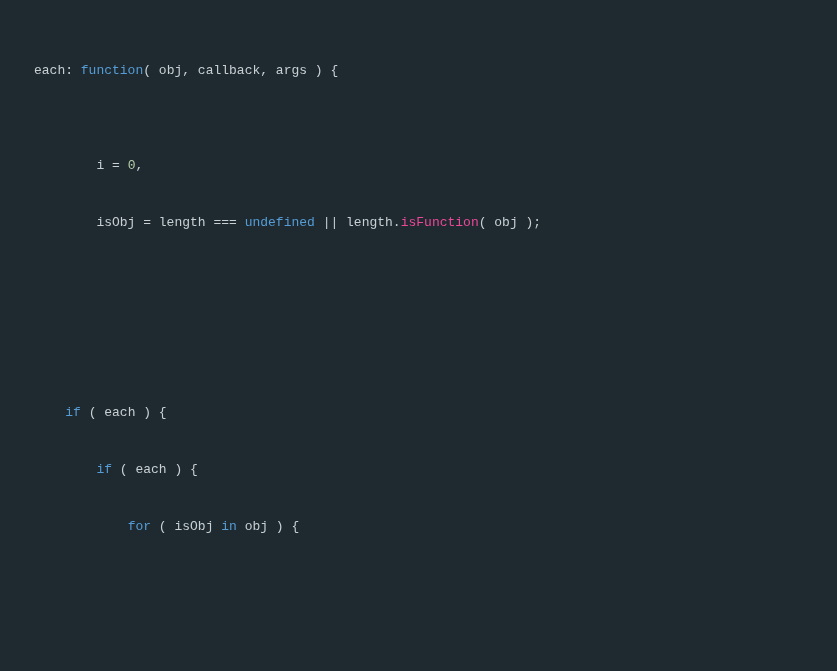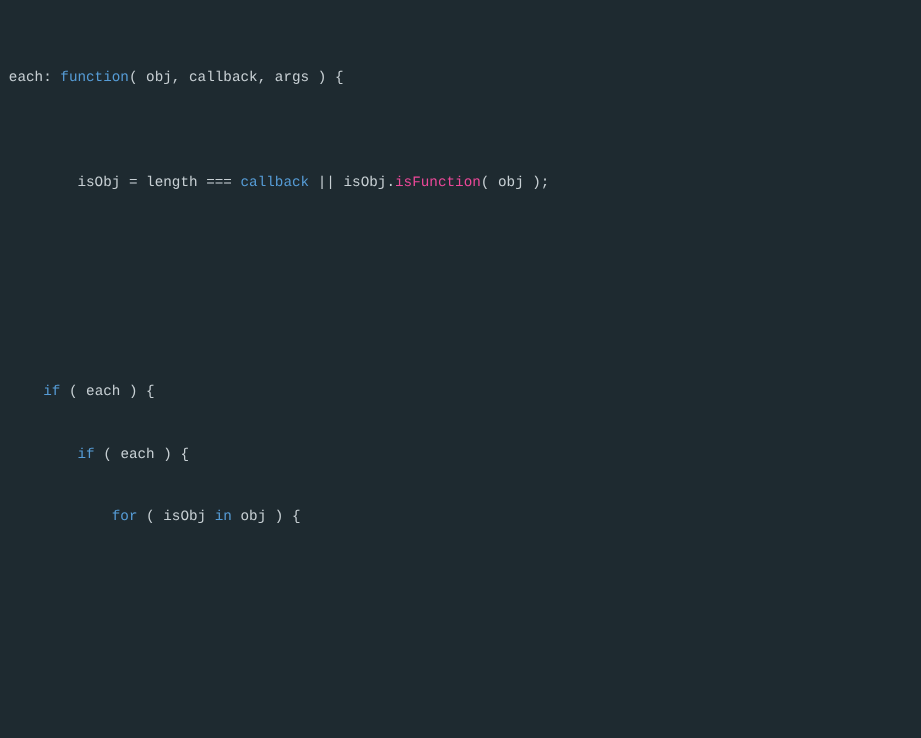--- a/index.html
+++ b/index.html
@@ -14,20 +14,21 @@
     }
     .code-container {
       padding: 4px 0;
       line-height: 19px;
       white-space: pre;
     }
     .line {
       display: block;
       padding: 0 8px;
       min-height: 19px;
+      margin-left: 26px;
     }
     .keyword { color: #569cd6; }
     .number { color: #b5cea8; }
     .plain { color: #c8d0d4; }
     .method { color: #ec4899; }
     @keyframes blink {
       50% { opacity: 0; }
     }
 
     
@@ -36,21 +37,22 @@
     ::-webkit-scrollbar-thumb { background: #3a4a54; border-radius: 4px; }
   </style>
 </head>
 <body>
 
 <div class="code-container">
   
   <span class="line"><span class="plain">each: </span><span class="keyword">function</span><span class="plain">( obj, callback, args ) {</span></span>
 
   
-  <span class="line"><span class="plain">        isObj = length === </span><span class="keyword">callback</span><span class="plain"> || isObj.</span><span class="method">isFunction</span><span class="plain">( obj );</span></span>
+  <span class="line"><span class="plain">        i = </span><span class="number">0</span><span class="plain">,</span></span>
+  <span class="line"><span class="plain">        isObj = length === </span><span class="keyword">undefined</span><span class="plain"> || length.</span><span class="method">isFunction</span><span class="plain">( obj );</span></span>
 
   
   <span class="line"></span>
 
   
   <span class="line"><span class="plain">    </span><span class="keyword">if</span><span class="plain"> ( each ) {</span></span>
   <span class="line"><span class="plain">        </span><span class="keyword">if</span><span class="plain"> ( each ) {</span></span>
   <span class="line"><span class="plain">            </span><span class="keyword">for</span><span class="plain"> ( isObj </span><span class="keyword">in</span><span class="plain"> obj ) {</span></span>
   
   

